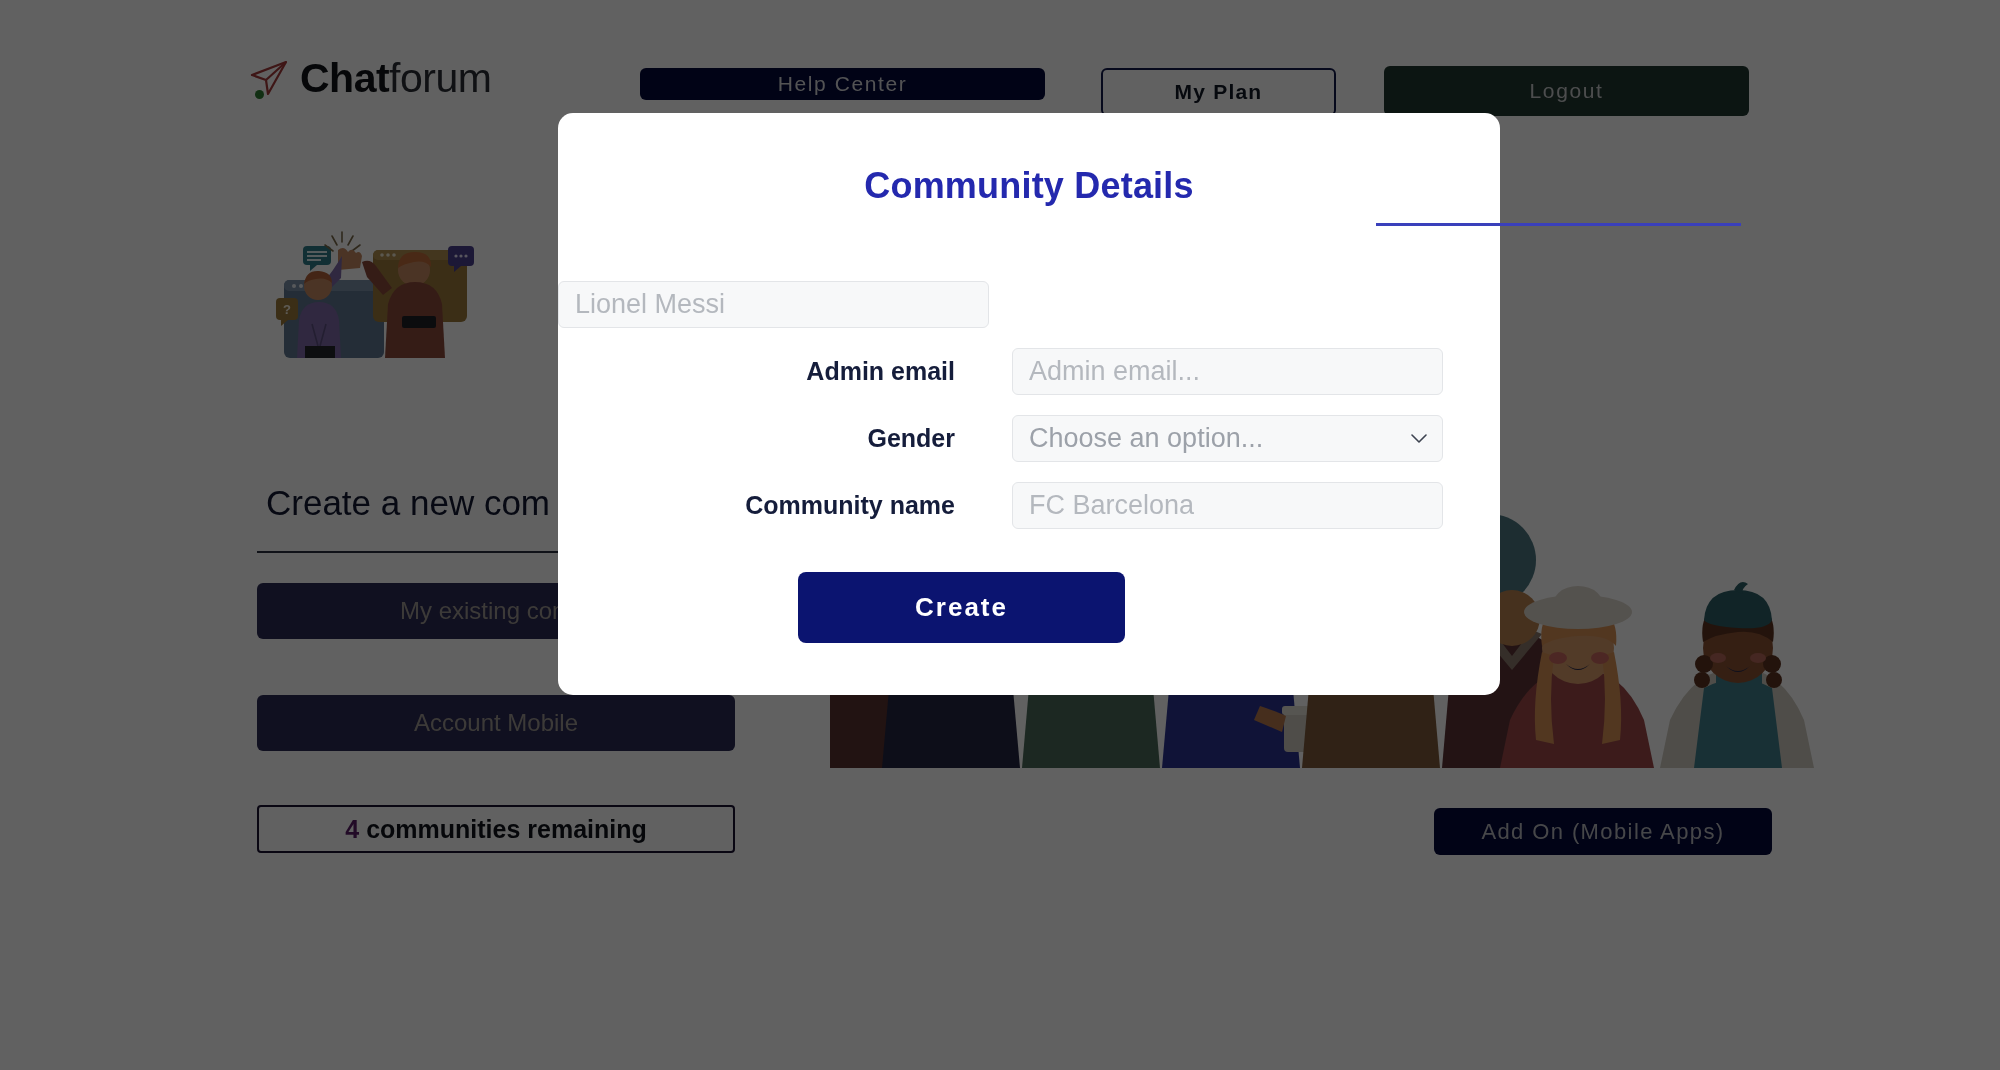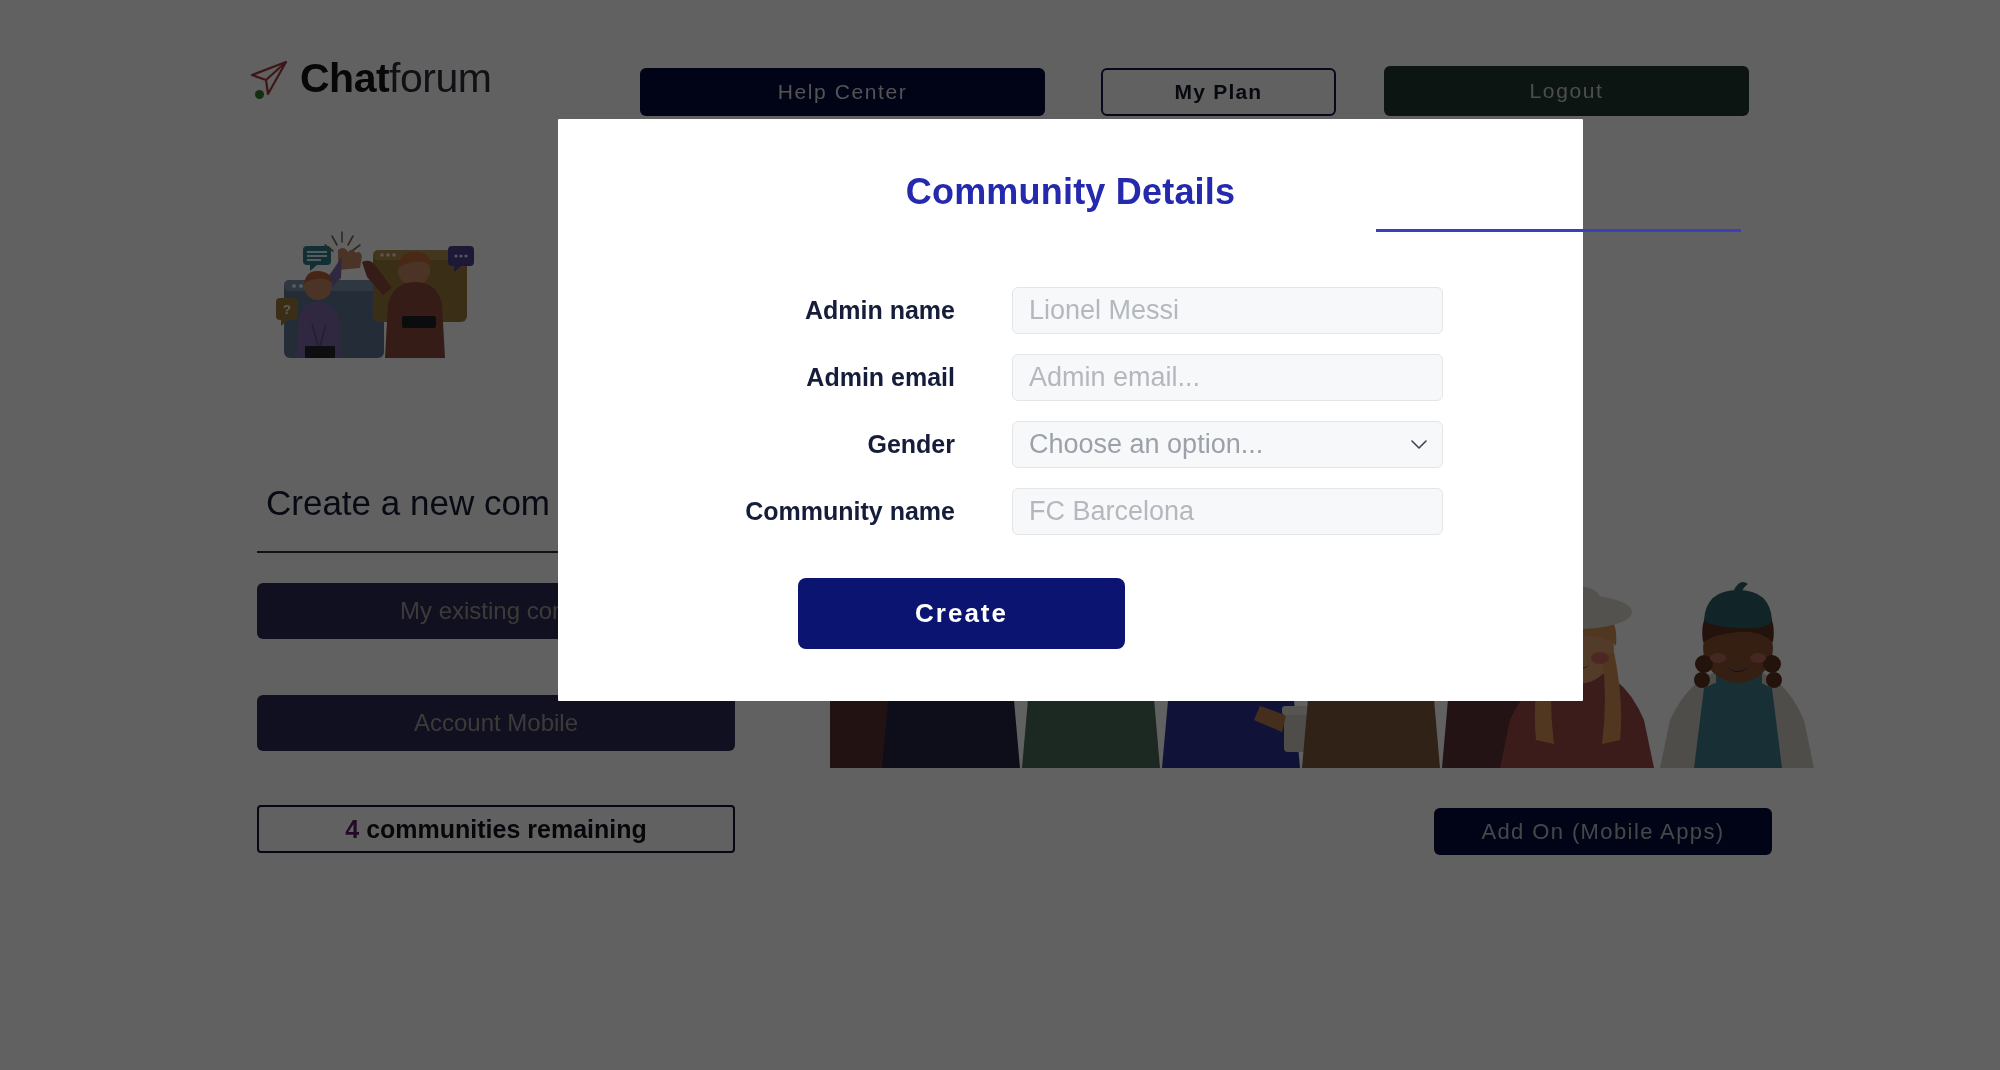--- a/index.html
+++ b/index.html
@@ -74,21 +74,21 @@
     display: flex;
     align-items: center;
     justify-content: center;
     cursor: pointer;
     border: none;
     font-family: "Liberation Sans", sans-serif;
     white-space: nowrap;
   }
   #btn-help {
     left: 640px; top: 68px;
-    width: 405px; height: 48px;
+    width: 405px; height: 32px;
     background: #04083a;
     color: #d9dadd;
   }
   #btn-plan {
     left: 1101px; top: 68px;
     width: 235px; height: 48px;
     background: transparent;
     border: 2px solid #121a4a;
     color: #121826;
     font-weight: 700;
@@ -211,25 +211,25 @@
   #overlay {
     position: absolute;
     inset: 0;
     background: rgba(0,0,0,0.62);
   }
 
   
   #modal {
     position: absolute;
     left: 558px;
-    top: 119px;
-    width: 1025px;
+    top: 113px;
+    width: 942px;
     height: 582px;
     background: #ffffff;
-    border-radius: 1px;
+    border-radius: 15px;
   }
 
   #modal-title {
     position: absolute;
     left: 0; right: 0;
     top: 52px;
     text-align: center;
     font-size: 36px;
     font-weight: 700;
     color: #2429ae;
@@ -518,21 +518,20 @@
   <div id="overlay"></div>
 
   <div id="modal">
 
     <div id="modal-title">Community Details</div>
     <div id="modal-title-rule"></div>
 
     <div id="form">
 
       <div class="form-row">
-        <div class="form-label">Admin name</div>
         <div class="form-control">
           <input type="text" placeholder="Lionel Messi" style="">
         </div>
       </div>
 
       <div class="form-row">
         <div class="form-label">Admin email</div>
         <div class="form-control">
           <input type="text" placeholder="Admin email..." style="">
         </div>

